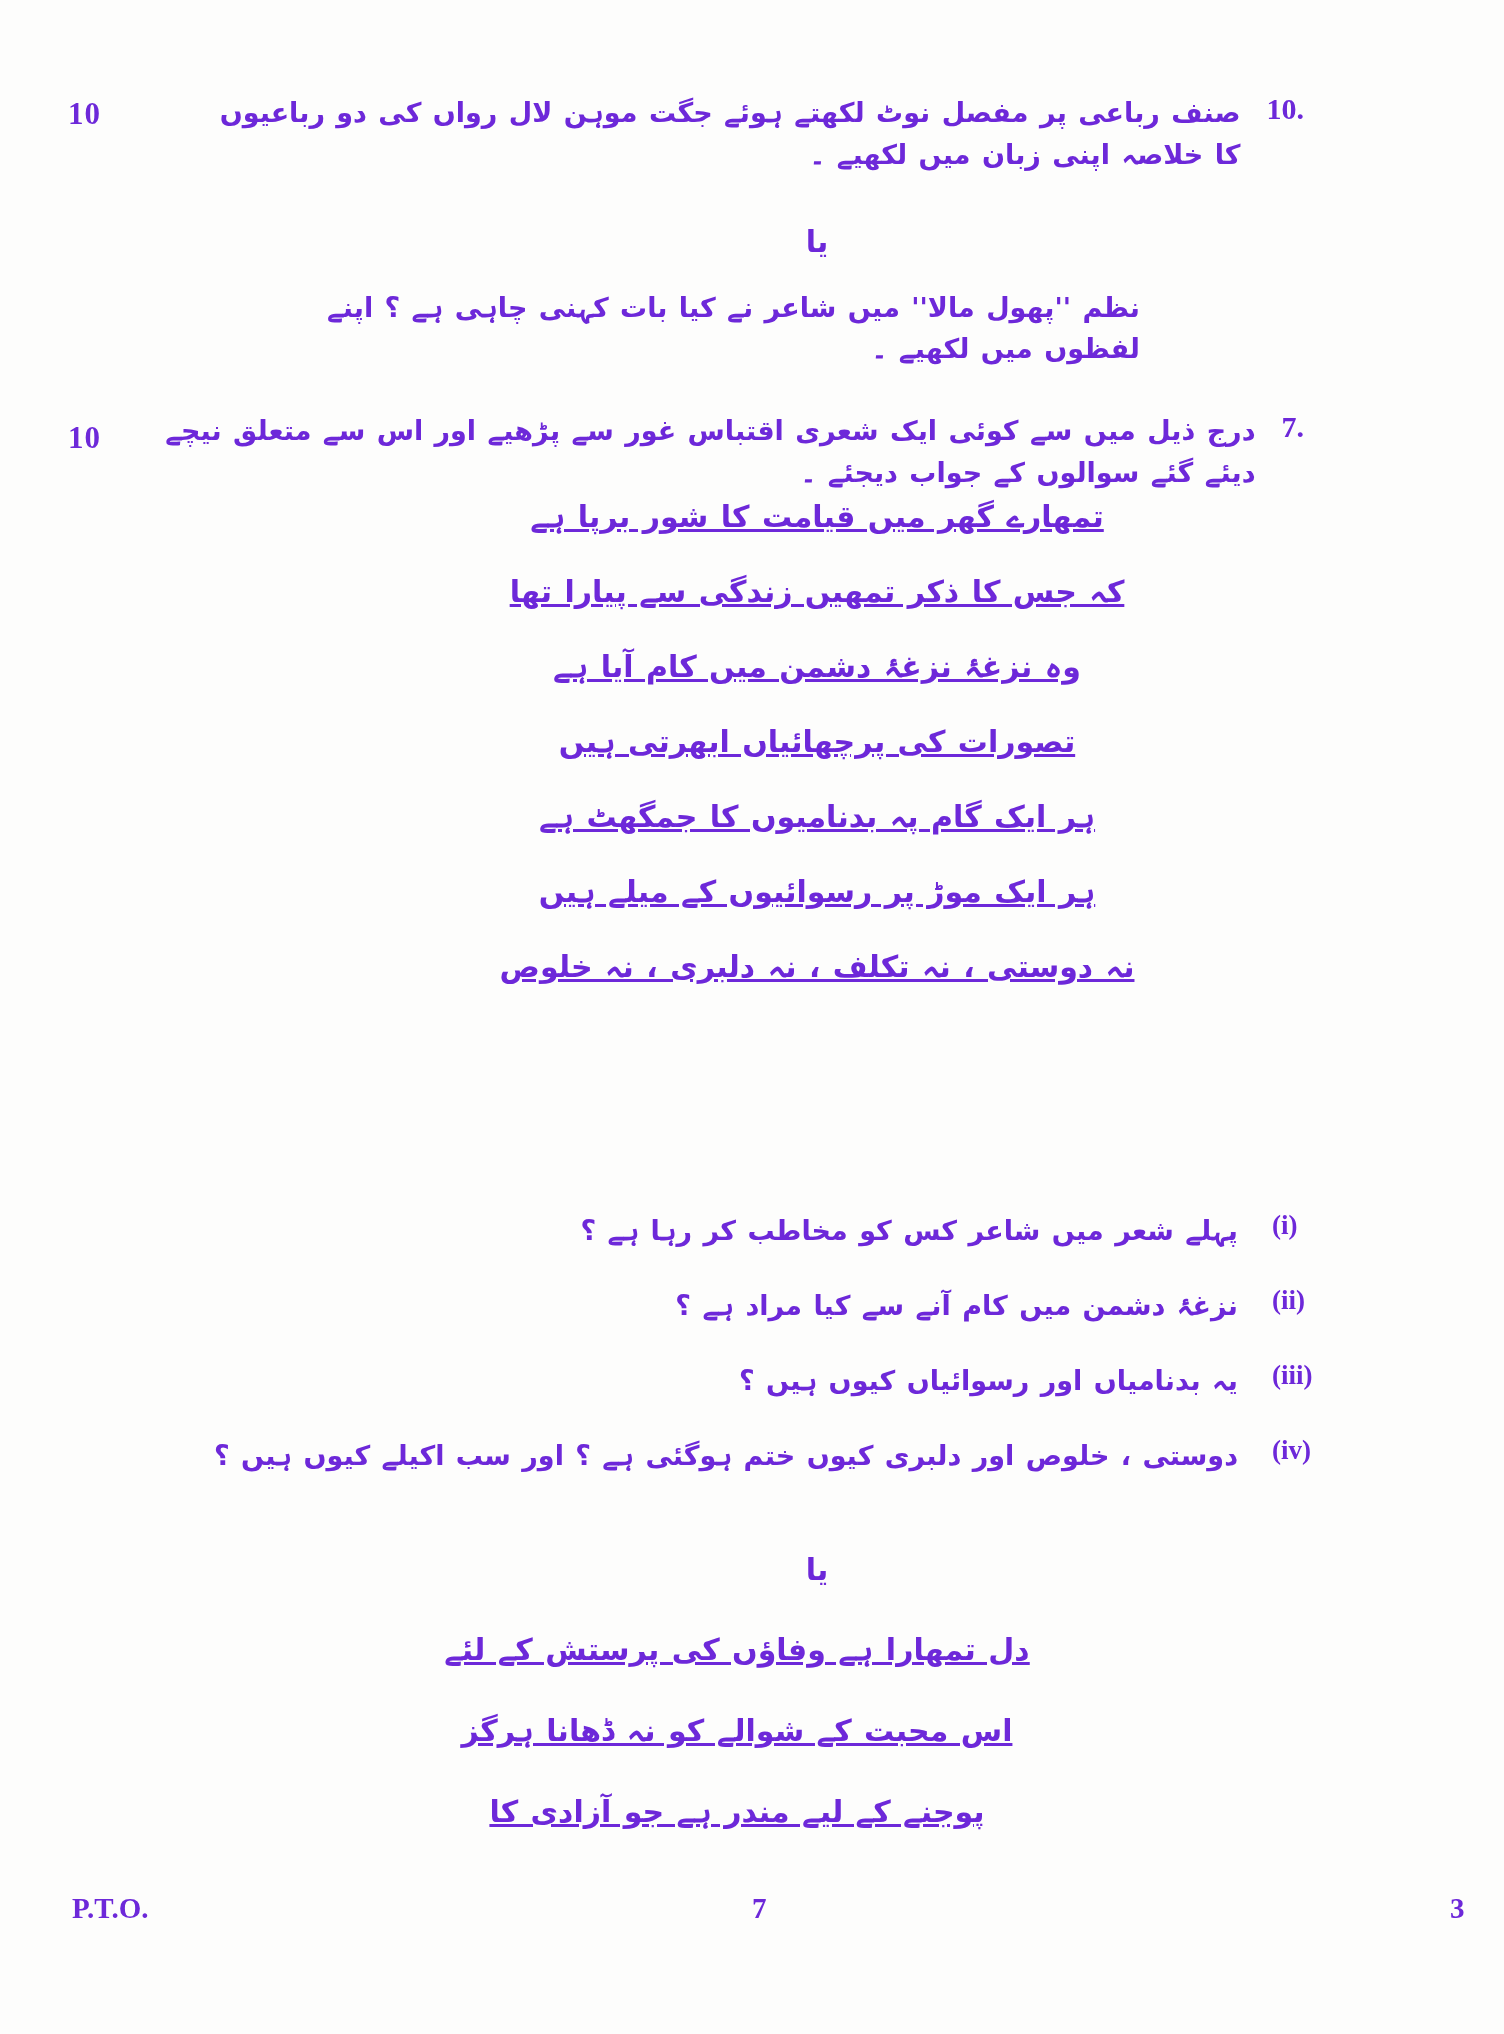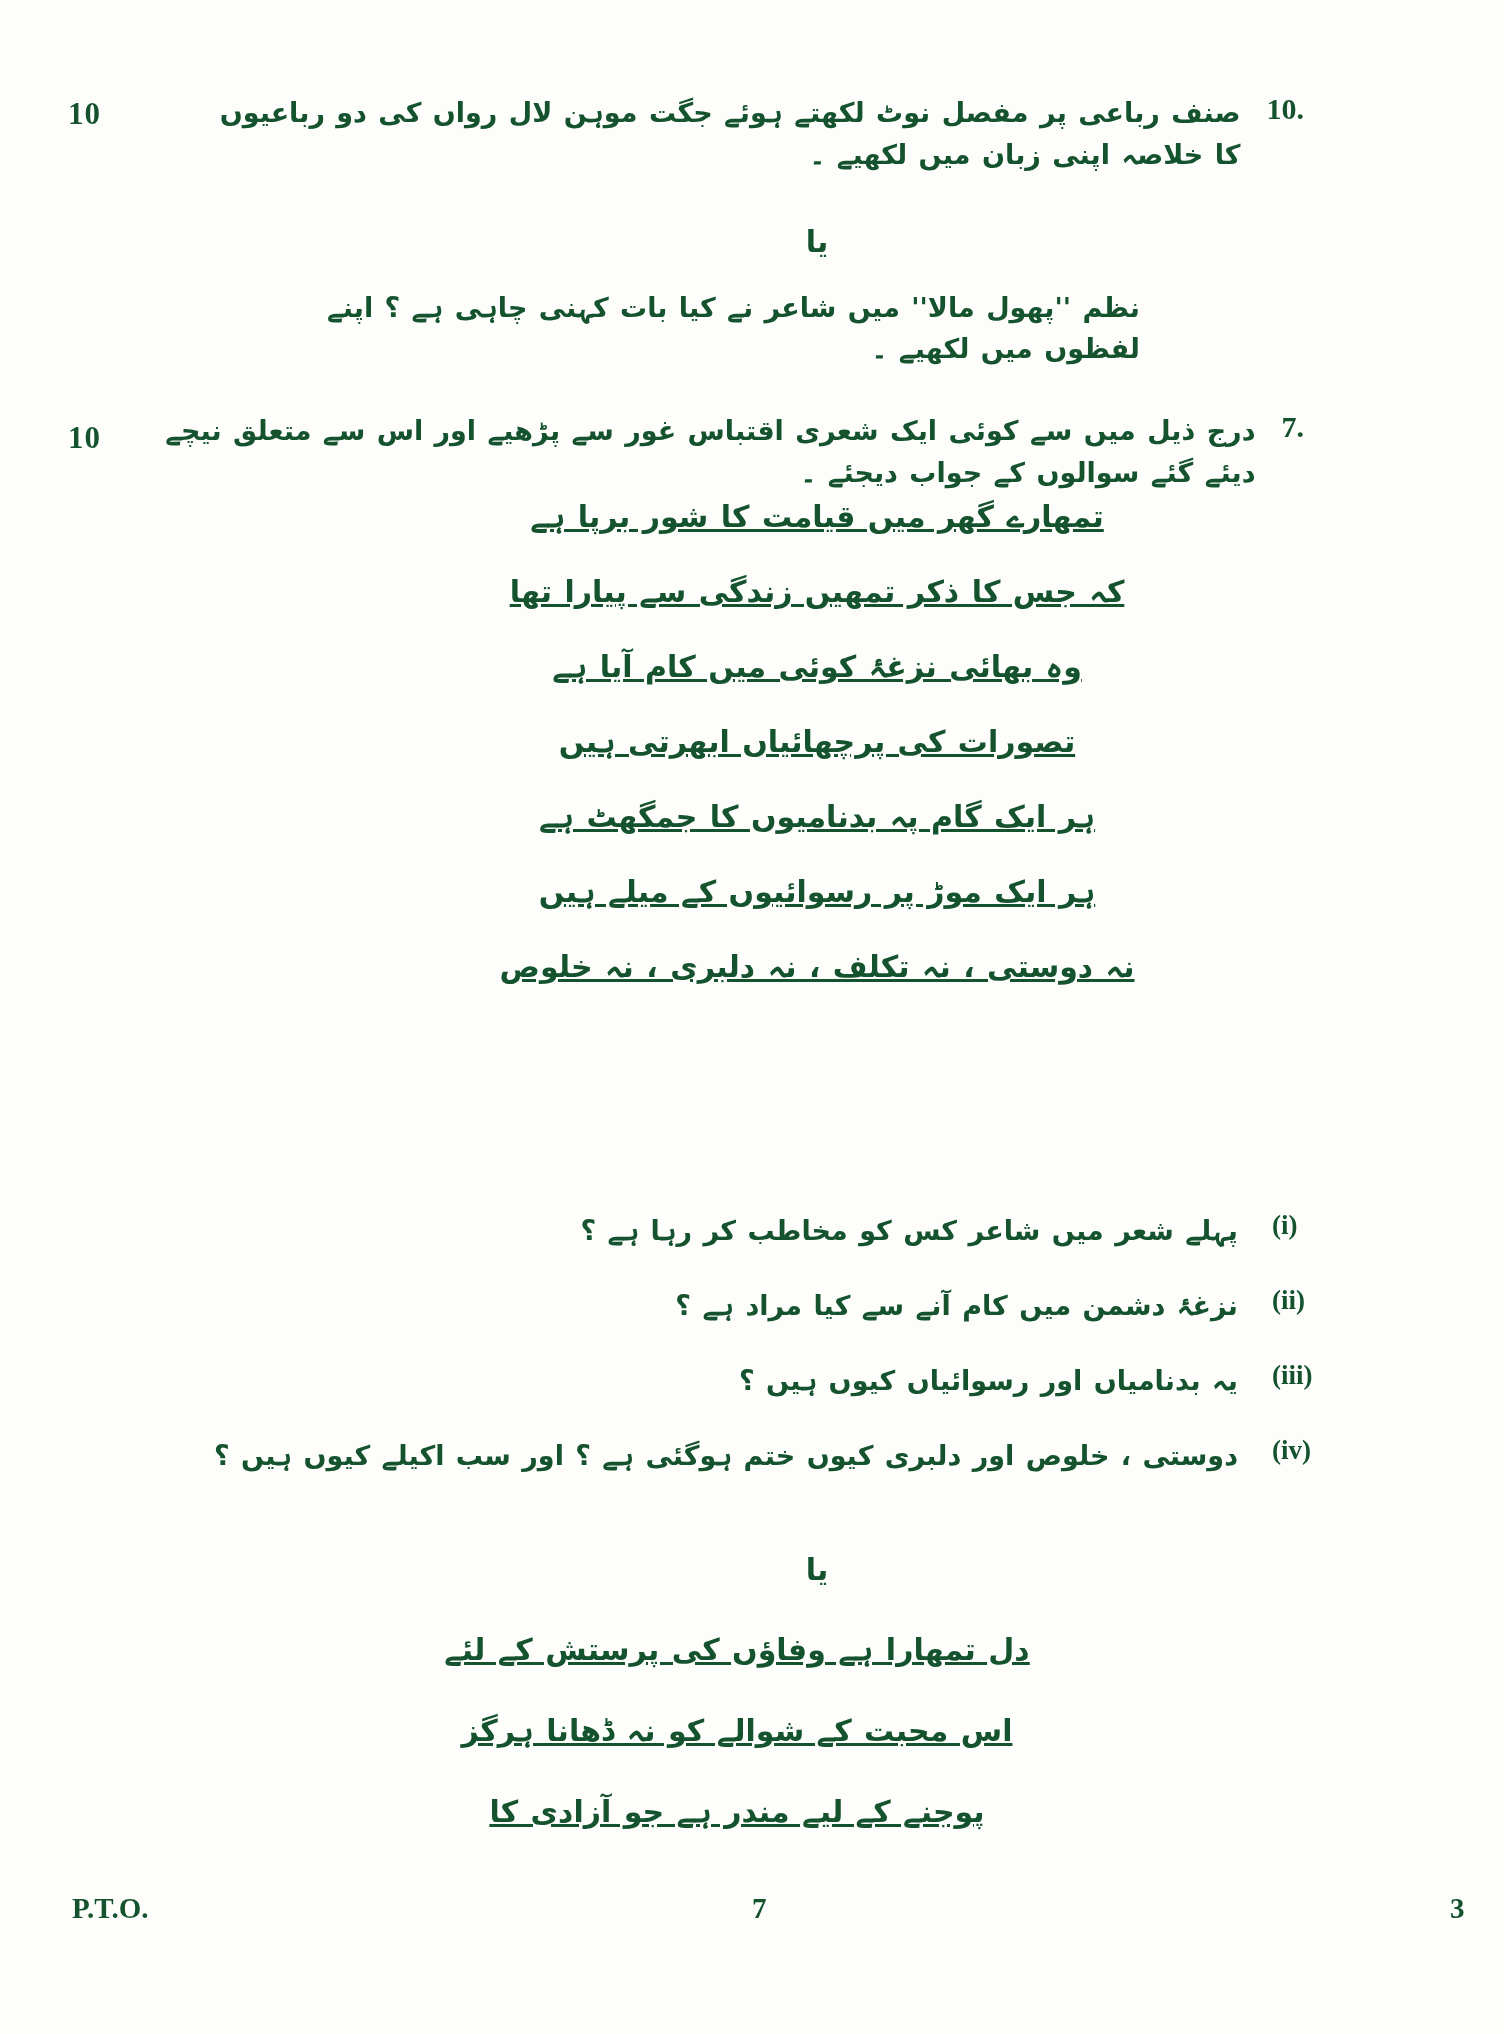--- a/index.html
+++ b/index.html
@@ -3,21 +3,21 @@
 <meta charset="utf-8">
 <style>
   html, body { margin: 0; padding: 0; background: #ffffff; }
   .page {
     position: relative;
     width: 1504px;
     height: 2034px;
     margin: 0 auto;
     background: #fdfdfc;
     font-family: "DejaVu Sans", "DejaVu Serif", sans-serif;
-    color: #14532d;
+    color: #6d28d9;
     overflow: hidden;
   }
   
   .latin {
     font-family: "Liberation Serif", "DejaVu Serif", serif;
     font-weight: bold;
     direction: ltr;
     unicode-bidi: isolate;
   }
   .marks {
@@ -108,21 +108,21 @@
   <div class="marks latin" style="top: 420px;">10</div>
 
   <div class="q-row" style="top: 410px; right: 200px; left: 120px;">
     <span class="q-number latin">7.</span>
     <span class="q-text urdu">درج ذیل میں سے کوئی ایک شعری اقتباس غور سے پڑھیے اور اس سے متعلق نیچے دیئے گئے سوالوں کے جواب دیجئے ۔</span>
   </div>
 
   <div class="verse-block" style="top: 495px; left: 430px; right: 300px;">
     <div class="verse-line urdu">تمھارے گھر میں قیامت کا شور برپا ہے</div>
     <div class="verse-line urdu">کہ جس کا ذکر تمھیں زندگی سے پیارا تھا</div>
-    <div class="verse-line urdu">وہ بھائی نزغۂ کوئی میں کام آیا ہے</div>
+    <div class="verse-line urdu">وہ نزغۂ نزغۂ دشمن میں کام آیا ہے</div>
     <div class="verse-line urdu">تصورات کی پرچھائیاں ابھرتی ہیں</div>
     <div class="verse-line urdu">ہر ایک گام پہ بدنامیوں کا جمگھٹ ہے</div>
     <div class="verse-line urdu">ہر ایک موڑ پر رسوائیوں کے میلے ہیں</div>
     <div class="verse-line urdu">نہ دوستی ، نہ تکلف ، نہ دلبری ، نہ خلوص</div>
   </div>
 
   <div class="subq-block" style="top: 1210px; right: 160px; left: 300px;">
     <div class="subq-row">
       <span class="subq-marker latin">(i)</span>
       <span class="subq-text urdu">پہلے شعر میں شاعر کس کو مخاطب کر رہا ہے ؟</span>

